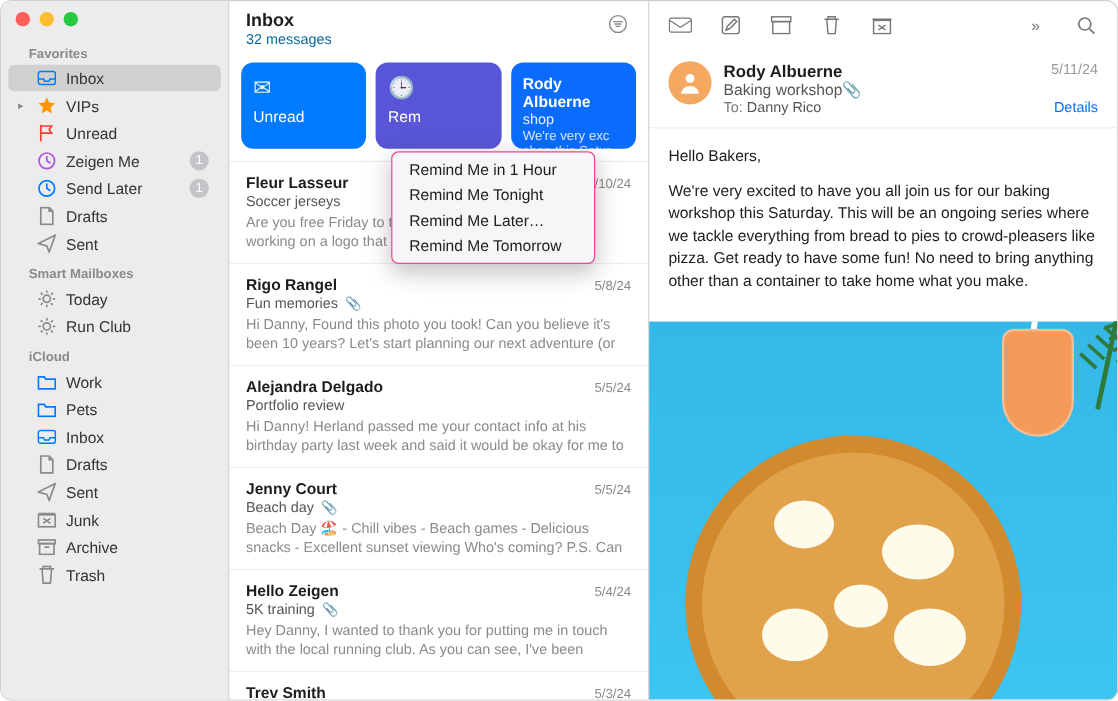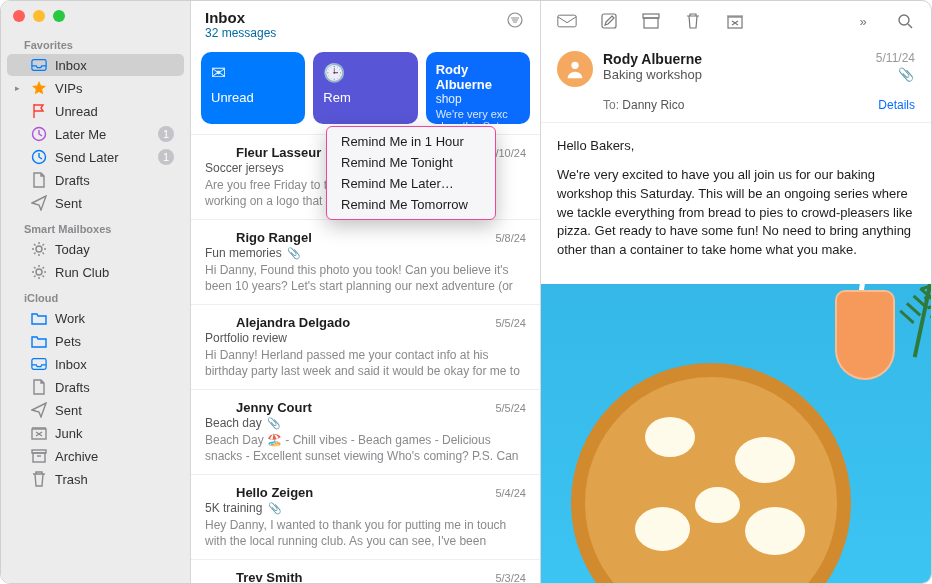--- a/index.html
+++ b/index.html
@@ -28,39 +28,39 @@
 .card .ic { font-size: 18px; opacity: 0.9; }
 .card .lbl { font-size: 13px; margin-top: 6px; }
 .card.blue { background: #007aff; }
 .card.indigo { background: #5856d6; }
 .card.hl { background: #0a6cff; }
 .card.hl .sender { font-weight: 600; font-size: 13px; }
 .card.hl .sub { font-size: 12px; opacity: 0.9; }
 .card.hl .snip { font-size: 11px; opacity: 0.85; margin-top: 2px; }
 .msg { padding: 10px 14px; border-top: 1px solid #eee; cursor: default; }
 .msg .row1 { display: flex; justify-content: space-between; align-items: baseline; }
-.msg .from { font-weight: 700; font-size: 13px; margin-left: 31px; }
+.msg .from { font-weight: 700; font-size: 13px; }
 .msg .date { font-size: 11px; color: #8a8a8e; }
 .msg .sub { font-size: 12px; color: #555; margin-top: 1px; }
 .msg .snip { font-size: 12px; color: #8a8a8e; margin-top: 2px; line-height: 1.35; max-height: 32px; overflow: hidden; }
 .msg .clip { color: #999; font-size: 11px; margin-left: 3px; }
 
 .ctxmenu { position: absolute; top: 80px; left: 135px; background: #f6f6f8; border: 1px solid #ec4899; border-radius: 6px; box-shadow: 0 6px 20px rgba(0,0,0,0.25); padding: 4px 0; z-index: 50; width: 170px; }
 .ctxmenu .mi { padding: 3px 14px; font-size: 13px; }
 
 .reader { flex: 1; display: flex; flex-direction: column; }
 .toolbar { height: 40px; display: flex; align-items: center; gap: 22px; padding: 0 16px; }
 .toolbar .tb { color: #777; width: 20px; height: 20px; display: inline-flex; align-items: center; justify-content: center; }
 .toolbar .sp { flex: 1; }
 .msg-head { padding: 10px 16px; border-bottom: 1px solid #eee; display: flex; gap: 10px; }
 .avatar { width: 36px; height: 36px; border-radius: 18px; background: #f4a860; display: flex; align-items: center; justify-content: center; color: #fff; font-size: 16px; }
 .msg-head .info { flex: 1; }
 .msg-head .name { font-weight: 700; font-size: 14px; }
 .msg-head .sub { font-size: 13px; color: #555; }
-.msg-head .line3 { font-size: 12px; color: #777; margin-top: 16px; display: flex; justify-content: space-between; }
+.msg-head .line3 { font-size: 12px; color: #777; margin-top: 0; display: flex; justify-content: space-between; }
 .msg-head .date { font-size: 12px; color: #999; text-align: right; }
 .msg-head .details { color: #0a6cff; cursor: pointer; }
 .body { padding: 14px 16px; font-size: 13px; line-height: 1.45; }
 .body p { margin-bottom: 10px; }
 .hero { flex: 1; background: linear-gradient(180deg, #35b8e8 0%, #3cc4f2 100%); position: relative; overflow: hidden; }
 
 .i-blue { color: #007aff; } .i-orange { color: #ff9500; } .i-red { color: #ff3b30; } .i-grey { color: #8a8a8e; } .i-purple { color: #af52de; }
 
 .pizza { position: absolute; bottom: -60px; left: 30px; width: 280px; height: 280px; border-radius: 50%; background: #e0a24a; border: 14px solid #d18a2e; }
 .pizza .cheese { position: absolute; border-radius: 50%; background: #fffbea; }
@@ -110,21 +110,21 @@
           </span>
           <span class="label">Unread</span>
         </div>
         <div class="side-item">
           <span class="icon i-purple">
             <svg width="16" height="16" viewBox="0 0 16 16">
               <circle cx="8" cy="8" r="6.5" stroke="currentColor" stroke-width="1.4" fill="none"></circle>
               <path d="M8 4v4l3 2" stroke="currentColor" stroke-width="1.4" fill="none"></path>
             </svg>
           </span>
-          <span class="label">Later Me</span>
+          <span class="label">Zeigen Me</span>
           <span class="badge">1</span>
         </div>
         <div class="side-item">
           <span class="icon i-blue">
             <svg width="16" height="16" viewBox="0 0 16 16">
               <circle cx="8" cy="8" r="6.5" stroke="currentColor" stroke-width="1.4" fill="none"></circle>
               <path d="M8 4v4l3 2" stroke="currentColor" stroke-width="1.4" fill="none"></path>
             </svg>
           </span>
           <span class="label">Send Later</span>
@@ -373,21 +373,21 @@
           <svg width="22" height="22" viewBox="0 0 24 24" fill="#fff">
             <circle cx="12" cy="8" r="4"></circle>
             <path d="M4 22c0-4 4-7 8-7s8 3 8 7"></path>
           </svg>
         </div>
       <div class="info">
         <div style="display:flex; justify-content:space-between;">
           <div class="name">Rody Albuerne</div>
           <div class="date">5/11/24</div>
         </div>
-        <div style="display:flex; justify-content:space-between; align-items:baseline;">
+        <div style="display:flex; justify-content:flex-start; align-items:baseline;">
           <div class="sub">Baking workshop</div>
           <span style="color:#999">📎</span>
         </div>
         <div class="line3">
           <span><span>To:</span> <span style="color:#555">Danny Rico</span></span>
           <span class="details">Details</span>
         </div>
       </div>
     </div>
     <div class="body">

